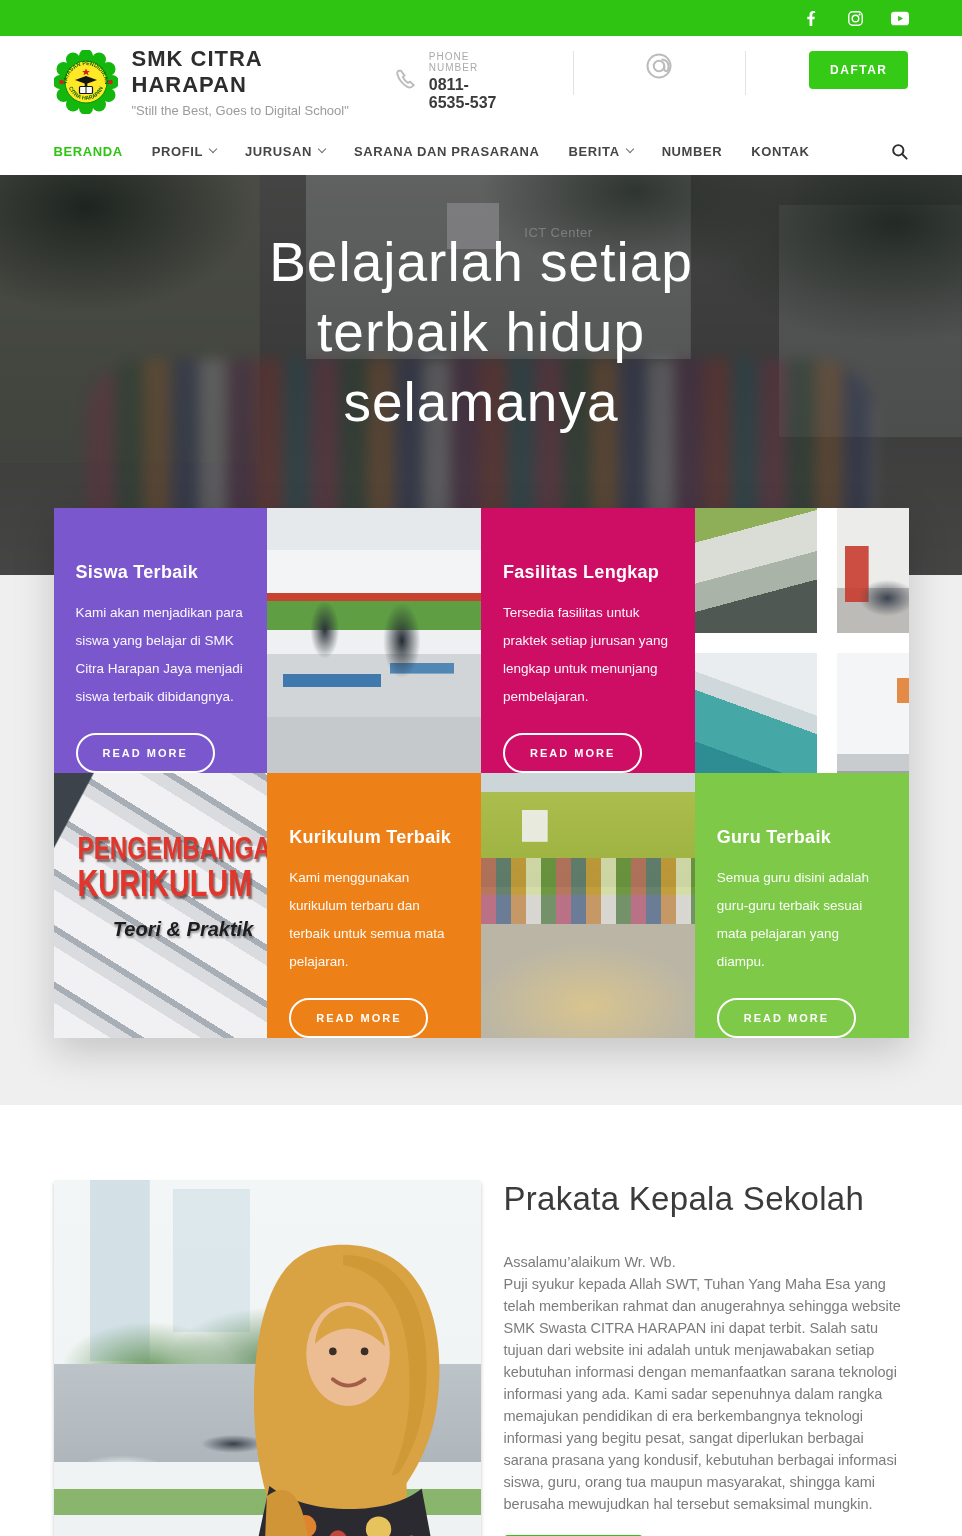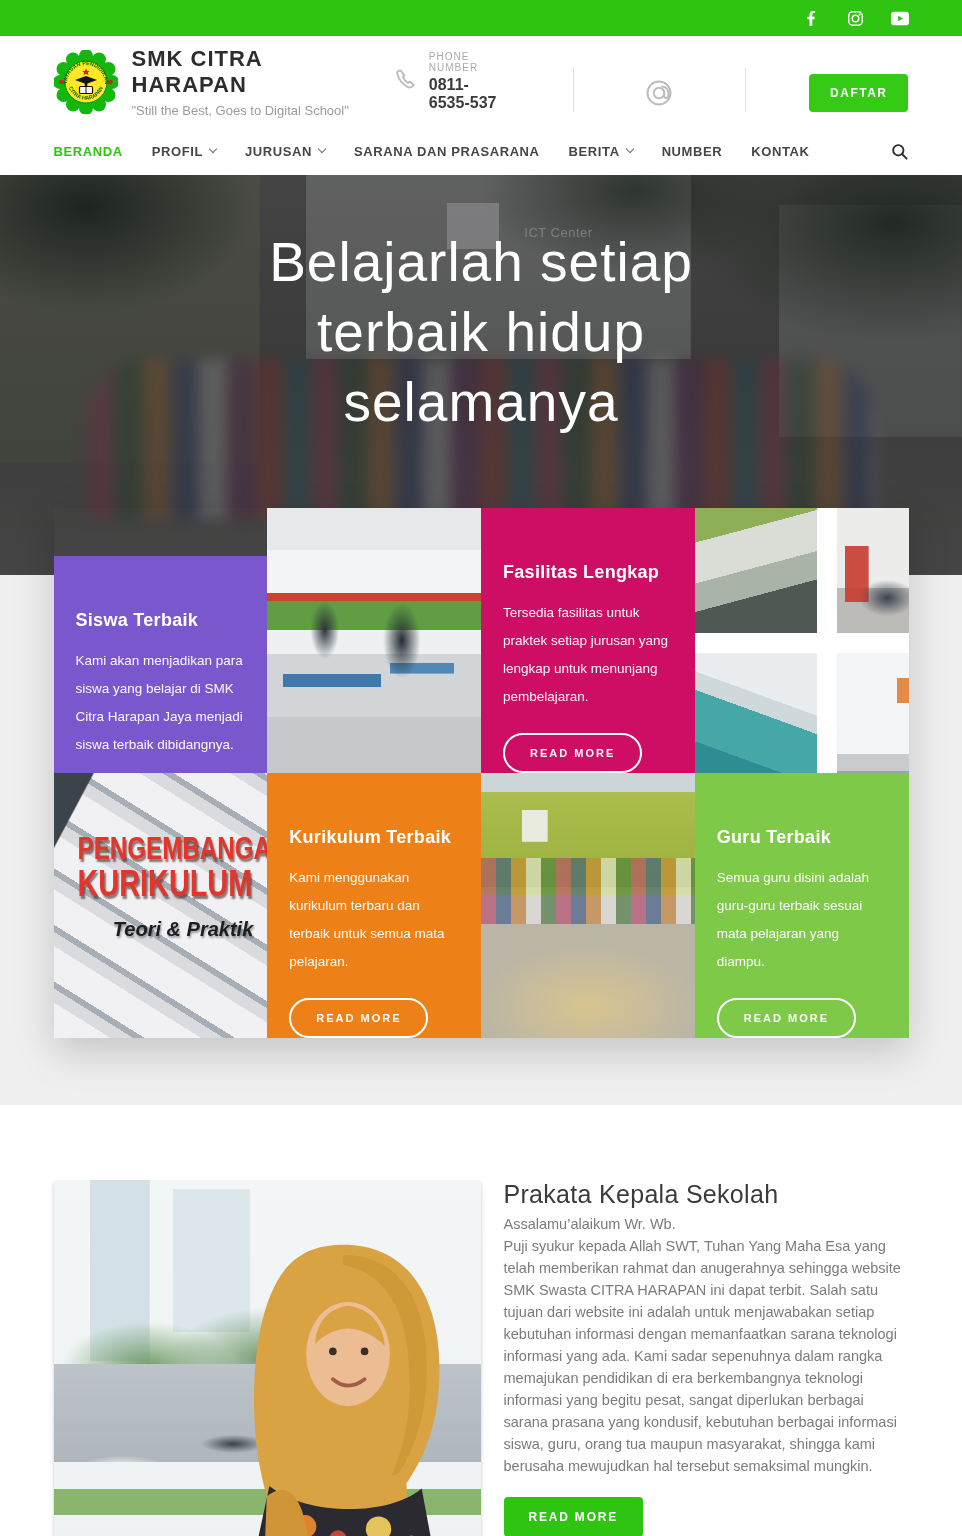--- a/index.html
+++ b/index.html
@@ -12,21 +12,21 @@
   .topbar .inner { height:36px; display:flex; align-items:center; justify-content:flex-end; gap:26px; }
   .social-link { display:inline-flex; width:18px; height:18px; align-items:center; justify-content:center; cursor:pointer; }
   .social-link svg { display:block; }
 
   
   .header { background:#fff; }
   .header .inner { height:91px; display:flex; align-items:center; }
   .logo { width:64px; height:64px; flex:0 0 64px; margin-right:14px; cursor:pointer; }
   .brand-name { font-size:22px; font-weight:700; letter-spacing:1px; color:#2d2d2d; }
   .brand-tag { font-size:13px; color:#9b9b9b; margin-top:5px; }
-  .contact { display:flex; align-items:flex-end; margin-left:auto;gap:47px; }
+  .contact { display:flex; align-items:flex-start; margin-left:auto;gap:47px; }
   .contact-block { display:flex; align-items:center; gap:10px; padding:0 24px; }
   .contact-icon { color:#b9b9b9; }
   .contact-label { font-size:10px; letter-spacing:1px; color:#aaa; margin-bottom:3px; }
   .contact-value { font-size:16px; font-weight:700; color:#3b3b3b; }
   .vdiv { width:1px; height:44px; background:#e3e3e3; }
   .btn-daftar { margin-left:16px; background:#35ca16; color:#fff; border:none; border-radius:4px;
     font-family:inherit; font-size:12px; font-weight:700; letter-spacing:1.5px; padding:12px 21px; cursor:pointer; }
 
   
   .navbar { background:#fff; }
@@ -64,21 +64,21 @@
   .hero-title { position:relative; z-index:2; padding-top:52px; text-align:center; color:#fff;
     font-size:55px; line-height:70px; font-weight:400; letter-spacing:1px; }
 
   
   .cards-band { background:#efefef; }
   .cards-grid { width:855px; margin:0 auto; position:relative; top:-67px;
     display:grid; grid-template-columns:repeat(4,1fr); grid-auto-rows:265px;
     box-shadow:0 14px 38px rgba(0,0,0,.18); }
   .cards-band::after { content:""; display:block; height:0; }
   .card { padding:24px 22px; color:#fff; }
-  .card-purple { background:#7b57ce;margin-top:48px; }
+  .card-purple { background:#7b57ce; }
   .card-pink   { background:#cd0e64; }
   .card-orange { background:#ee8018; }
   .card-green  { background:#7ec948; }
   .card h3 { font-size:18px; font-weight:700; margin-top:30px; margin-bottom:16px; letter-spacing:.3px; }
   .card p { font-size:13.5px; line-height:28px; font-weight:400; opacity:.96; }
   .btn-pill { display:inline-block; margin-top:22px; background:transparent; color:#fff;
     border:2px solid #fff; border-radius:30px; padding:12px 25px;
     font-family:inherit; font-size:11px; font-weight:700; letter-spacing:2px; cursor:pointer; }
 
   
@@ -142,21 +142,21 @@
       linear-gradient(#bdc4c9,#aeb6bc),
       radial-gradient(ellipse 120px 65px at 22% 50%, rgba(95,145,85,.9), rgba(95,145,85,0) 72%),
       radial-gradient(ellipse 150px 75px at 52% 48%, rgba(75,125,70,.85), rgba(75,125,70,0) 72%),
       linear-gradient(rgba(198,216,224,.7),rgba(198,216,224,.7)),
       linear-gradient(rgba(205,222,229,.6),rgba(205,222,229,.6)),
       linear-gradient(#f3f6f6,#eef2f2);
     background-size:auto,auto, 100% 7%, 100% 26%, auto, auto, 14% 48%, 18% 38%, 100% 100%;
     background-position:0 0,0 0, 0 88%, 0 66%, 0 0, 0 0, 10% 0, 34% 4%, 0 0;
     background-repeat:no-repeat; }
   .principal-svg { position:absolute; right:-12px; bottom:0; width:300px; height:330px; }
-  .prakata-title { font-size:25px; font-weight:400; color:#3b3b3b; margin-bottom:4px; letter-spacing:.3px; }
+  .prakata-title { font-size:33px; font-weight:400; color:#3b3b3b; margin-bottom:33px; letter-spacing:.3px; }
   .prakata-text { font-size:14.5px; line-height:22px; color:#7b7b7b; }
   .btn-readmore { display:inline-block; margin-top:20px; background:#2fc412; color:#fff; border:none; border-radius:4px;
     font-family:inherit; font-size:12px; font-weight:700; letter-spacing:1.8px; padding:13px 25px; cursor:pointer; }
 </style>
 </head>
 <body>
 
 <div class="topbar">
   <div class="inner">
     <span class="social-link">

